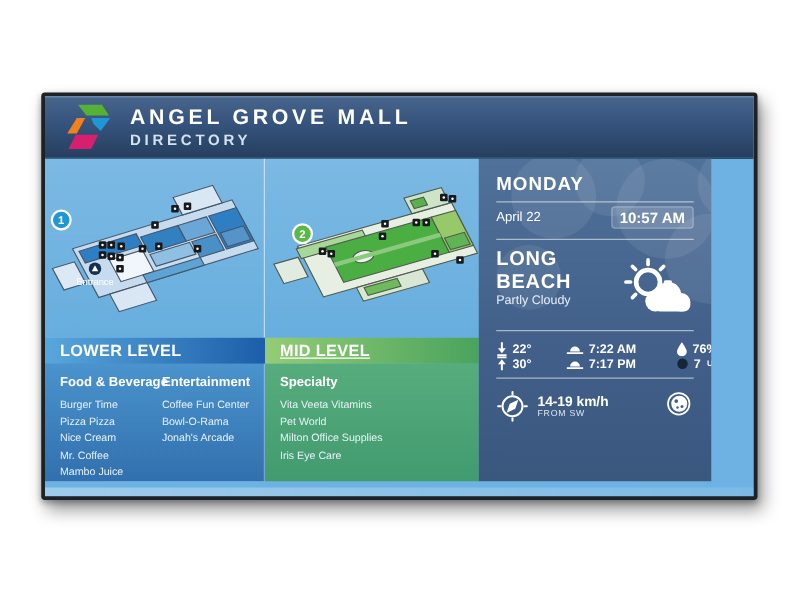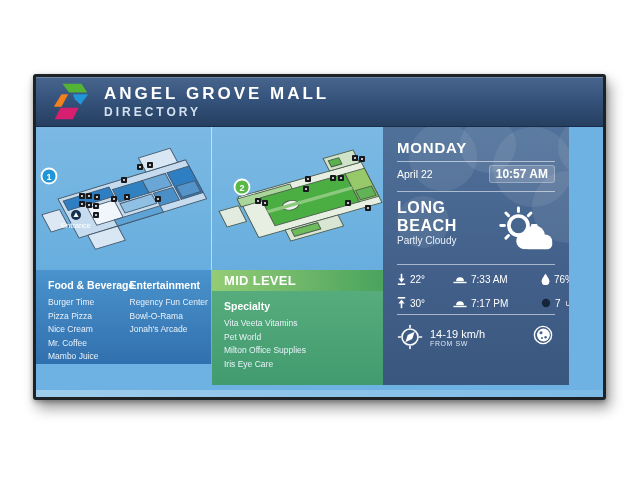--- a/index.html
+++ b/index.html
@@ -13,45 +13,45 @@
   .hdr-sub{font-size:12px;font-weight:bold;letter-spacing:3px;color:#d4e2f0;margin-top:1px;}
   
   .content{display:flex;height:258px;}
   .col-lower{width:176px;display:flex;flex-direction:column;}
   .col-mid{width:171px;display:flex;flex-direction:column;}
   .col-weather{width:186px;position:relative;overflow:hidden;background:linear-gradient(180deg,#50719a 0%,#42608a 55%,#3a577e 100%);color:#fff;box-sizing:border-box;padding:11px 14px 0 14px;}
   .map-area{height:143px;position:relative;background:linear-gradient(180deg,#7cb9e4,#67aede);box-sizing:border-box;}
   .col-lower .map-area{border-right:1px solid rgba(255,255,255,0.55);}
   .section-bar{height:21px;display:flex;align-items:center;padding-left:12px;color:#fff;font-weight:bold;font-size:13px;letter-spacing:0.3px;box-sizing:border-box;}
   .lower-bar{background:linear-gradient(90deg,#58a7dc,#1c5ea9);}
-  .mid-bar{background:linear-gradient(90deg,#94cc75,#4aa35e);}
+  .mid-bar{background:linear-gradient(90deg,#94cc75,#4aa35e);text-decoration:underline;}
   .list-area{height:94px;display:flex;padding:9px 6px 0 12px;gap:6px;box-sizing:border-box;}
   .lower-list{background:linear-gradient(180deg,#4a93cd,#3170ae);border-right:1px solid rgba(255,255,255,0.35);}
   .mid-list{background:linear-gradient(180deg,#57ac7d,#419b6e);flex-direction:column;}
   .list-col{flex:1;min-width:0;}
   .list-heading{font-size:10.5px;font-weight:bold;color:#fff;margin-bottom:5px;white-space:nowrap;}
   .list-item{font-size:8.5px;color:#e9f2fa;line-height:13.5px;white-space:nowrap;}
   
   .clouds{position:absolute;left:0;top:0;pointer-events:none;}
   .wx{position:relative;}
   .wx-day{font-size:15px;font-weight:bold;letter-spacing:0.8px;margin-top:1px;}
   .divider{border-top:1px solid rgba(255,255,255,0.55);margin-top:5px;}
   .date-row{display:flex;align-items:center;height:24px;font-size:10.5px;justify-content:center;}
   .time-pill{margin-left:auto;background:rgba(255,255,255,0.16);border:1px solid rgba(255,255,255,0.28);border-radius:3px;padding:1px 6px;font-weight:bold;font-size:12px;}
   .current{display:flex;margin-top:7px;align-items:flex-start;}
   .city{font-size:16px;font-weight:bold;letter-spacing:0.6px;}
   .temp{font-size:31px;font-weight:bold;line-height:34px;}
   .condition{font-size:10px;color:#e8f0f8;}
   .suncloud{margin-left:auto;margin-top:2px;}
-  .stats{display:grid;grid-template-columns:56px 88px 1fr;row-gap:12px;margin-top:8px;font-size:10px;font-weight:normal;align-items:center;}
+  .stats{display:grid;grid-template-columns:56px 88px 1fr;row-gap:0;margin-top:8px;font-size:10px;font-weight:bold;align-items:center;}
   .stat{display:flex;align-items:center;gap:4px;white-space:nowrap;}
   .uv-label{font-size:6.5px;letter-spacing:0.3px;margin-left:1px;}
   .wind-row{display:flex;align-items:center;margin-top:9px;gap:7px;}
   .wind-text{display:flex;flex-direction:column;}
-  .wind-speed{font-size:11px;font-weight:normal;}
+  .wind-speed{font-size:11px;font-weight:bold;}
   .wind-from{font-size:7px;letter-spacing:0.6px;color:#dce7f2;}
   .moon-wrap{margin-left:auto;margin-right:2px;}
   .gloss{position:absolute;left:0;right:0;bottom:0;height:7px;background:linear-gradient(100deg,rgba(255,255,255,0.34),rgba(255,255,255,0.10));}
 </style>
 </head>
 <body>
 
 <div class="monitor">
   <div class="screen">
 
@@ -122,32 +122,35 @@
               <circle cx="13" cy="49" r="7.5" fill="#2196d6" stroke="#ffffff" stroke-width="1.8"></circle>
               <text x="13" y="52.5" font-size="9" font-weight="bold" fill="#ffffff" text-anchor="middle">1</text>
             </g>
             <g>
               <circle cx="40" cy="88" r="5" fill="#14304f"></circle>
               <polygon points="40,85.2 42.6,90 37.4,90" fill="#ffffff"></polygon>
               <text x="40" y="101" font-size="7.5" fill="#ffffff" text-anchor="middle">Entrance</text>
             </g>
           </svg>
         </div>
+        <div class="section-bar lower-bar">
+          <span>LOWER LEVEL</span>
+        </div>
         <div class="list-area lower-list">
           <div class="list-col">
             <div class="list-heading">Food &amp; Beverage</div>
             <div class="list-item">Burger Time</div>
             <div class="list-item">Pizza Pizza</div>
             <div class="list-item">Nice Cream</div>
             <div class="list-item">Mr. Coffee</div>
             <div class="list-item">Mambo Juice</div>
           </div>
           <div class="list-col">
             <div class="list-heading">Entertainment</div>
-            <div class="list-item">Regency Fun Center</div>
+            <div class="list-item">Coffee Fun Center</div>
             <div class="list-item">Bowl-O-Rama</div>
             <div class="list-item">Jonah's Arcade</div>
           </div>
         </div>
       </div>
 
       <div class="col-mid">
         <div class="map-area">
           <svg width="171" height="143" viewBox="0 0 171 143">
             <g transform="matrix(0.88,-0.25,0.40,0.78,26,70)" stroke="#4b5b4d" stroke-width="1">
@@ -260,21 +263,21 @@
                 <polygon points="1.4,5.6 7.6,5.6 4.5,9.6" fill="#fff"></polygon>
                 <line x1="0.8" y1="11.2" x2="8.2" y2="11.2" stroke="#fff" stroke-width="1.6"></line>
               </svg>
               <span>22°</span>
             </div>
             <div class="stat">
               <svg width="14" height="10" viewBox="0 0 16 11">
                 <path d="M3.5,8 A4.5,4.5 0 0 1 12.5,8 Z" fill="#fff"></path>
                 <line x1="0.5" y1="9.5" x2="15.5" y2="9.5" stroke="#fff" stroke-width="1.6"></line>
               </svg>
-              <span>7:33 AM</span>
+              <span>7:22 AM</span>
             </div>
             <div class="stat">
               <svg width="9" height="12" viewBox="0 0 9 12">
                 <path d="M4.5,0.8 C4.5,0.8 8.4,6 8.4,8.3 A3.9,3.9 0 0 1 0.6,8.3 C0.6,6 4.5,0.8 4.5,0.8 Z" fill="#fff"></path>
               </svg>
               <span>76%</span>
             </div>
             <div class="stat">
               <svg width="9" height="12" viewBox="0 0 9 12">
                 <line x1="0.8" y1="0.8" x2="8.2" y2="0.8" stroke="#fff" stroke-width="1.6"></line>

